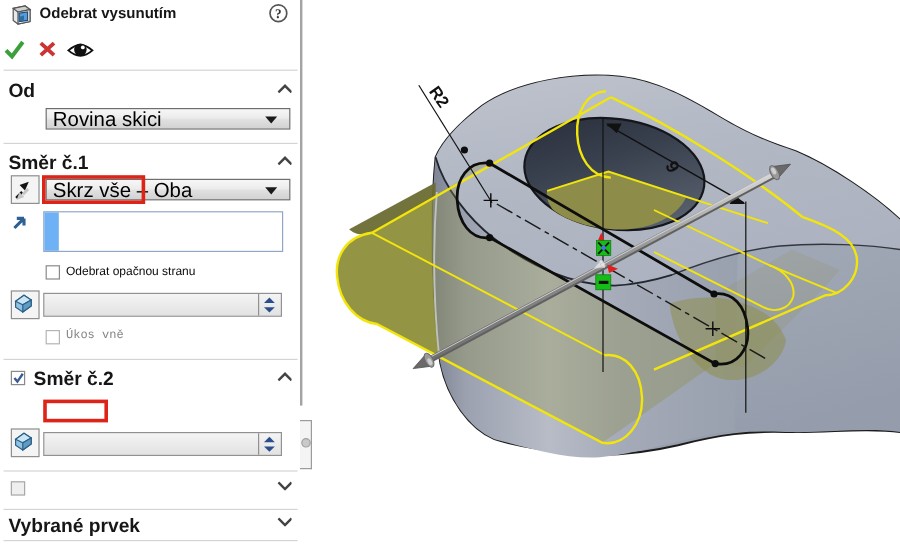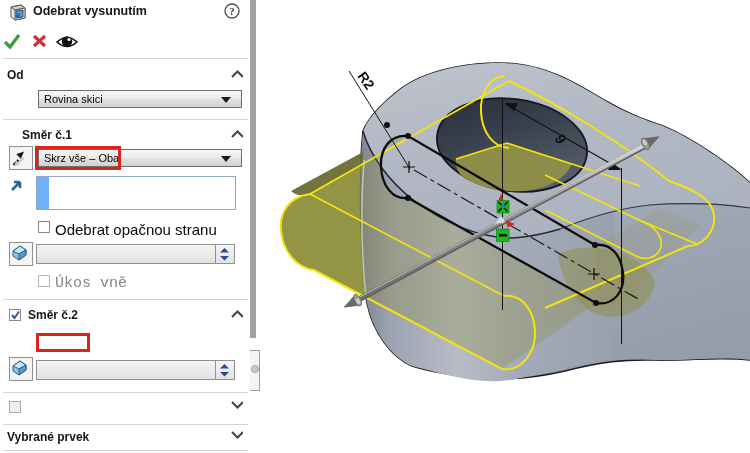--- a/index.html
+++ b/index.html
@@ -1,33 +1,33 @@
 <!DOCTYPE html>
 <html><head>
 <meta charset="utf-8">
 <style>
 html,body{margin:0;padding:0;}
 body{width:750px;height:453px;overflow:hidden;position:relative;background:#fff;
   font-family:"Liberation Sans", sans-serif;}
 #panel{position:absolute;left:0;top:0;width:250px;height:338px;background:#fff;
-  border-right:6px solid #a3a3a3;z-index:5;}
+  border-right:2px solid #a3a3a3;z-index:5;}
 .sep{position:absolute;left:3px;width:245px;height:1px;background:#d5d4d5;}
-.hdr{position:absolute;font-weight:bold;color:#161616;font-size:12px;}
+.hdr{position:absolute;font-weight:bold;color:#161616;font-size:16px;}
 .chev{position:absolute;width:12px;height:8px;}
 .dd{position:absolute;left:38px;width:204px;height:18px;border:1px solid #6e6e6e;
   background:linear-gradient(#f7f7f7,#ececec 45%,#e0e0e0 55%,#d2d2d2);
-  font-size:11px;color:#000;line-height:17px;padding-left:5px;box-sizing:border-box;}
+  font-size:17px;color:#000;line-height:17px;padding-left:5px;box-sizing:border-box;}
 .dd .ar{position:absolute;right:10px;top:6px;width:0;height:0;
   border-left:5.5px solid transparent;border-right:5.5px solid transparent;border-top:6px solid #1a1a1a;}
 .btn{position:absolute;left:9px;width:22px;height:22px;border:1px solid #8f8f8f;background:#f4f4f4;}
 .spin{position:absolute;left:36px;width:199px;height:20px;border:1px solid #919191;
   background:linear-gradient(#f4f4f4,#e2e2e2);box-sizing:border-box;}
 .spin .btns{position:absolute;right:0;top:0;width:18px;height:100%;border-left:1px solid #919191;}
 .cb{position:absolute;width:12px;height:12px;border:1px solid #8a8a8a;background:#fff;box-sizing:border-box;}
-.lbl{position:absolute;font-size:15px;color:#0a0a0a;}
+.lbl{position:absolute;font-size:10px;color:#0a0a0a;}
 .redbox{position:absolute;border:3px solid #dd2418;z-index:9;}
 #vp{position:absolute;left:0;top:0;width:750px;height:453px;}
 </style>
 </head>
 <body>
 <svg id="vp" width="750" height="453" viewBox="0 0 750 453">
 <defs>
 <linearGradient id="gBody" x1="0" y1="0" x2="0" y2="1">
  <stop offset="0" stop-color="#b2b8c4"></stop>
         <stop offset="0.55" stop-color="#a3aab8"></stop>
@@ -158,21 +158,21 @@
   </svg>
   <div class="sep" style="top:58px"></div>
 
   <div class="hdr" style="left:7px;top:68px;">Od</div>
   <svg class="chev" style="left:231px;top:70px" width="13" height="8">
       <path d="M1,7 L6.5,1.5 L12,7" fill="none" stroke="#444" stroke-width="2"></path>
     </svg>
   <div class="dd" style="top:90px">Rovina skici<span class="ar"></span></div>
 
   <div class="sep" style="top:119px"></div>
-  <div class="hdr" style="left:22px;top:128px;">Směr č.1</div>
+  <div class="hdr" style="left:7px;top:128px;">Směr č.1</div>
   <svg class="chev" style="left:231px;top:130px" width="13" height="8">
       <path d="M1,7 L6.5,1.5 L12,7" fill="none" stroke="#444" stroke-width="2"></path>
     </svg>
 
   <div class="btn" style="top:146px"></div>
   <svg style="position:absolute;left:10px;top:148px;z-index:2" width="22" height="20">
     <line x1="3.5" y1="17" x2="8.5" y2="12" stroke="#141414" stroke-width="2.3"></line>
     <polygon points="14,3.5 6.3,6.2 10.8,10.8 Z" fill="#141414"></polygon>
     <line x1="13.5" y1="9.5" x2="9" y2="14" stroke="#c6c6c6" stroke-width="2.3"></line>
     <polygon points="3.8,18.6 10.2,16.2 6.2,12.2 Z" fill="#c6c6c6"></polygon>

